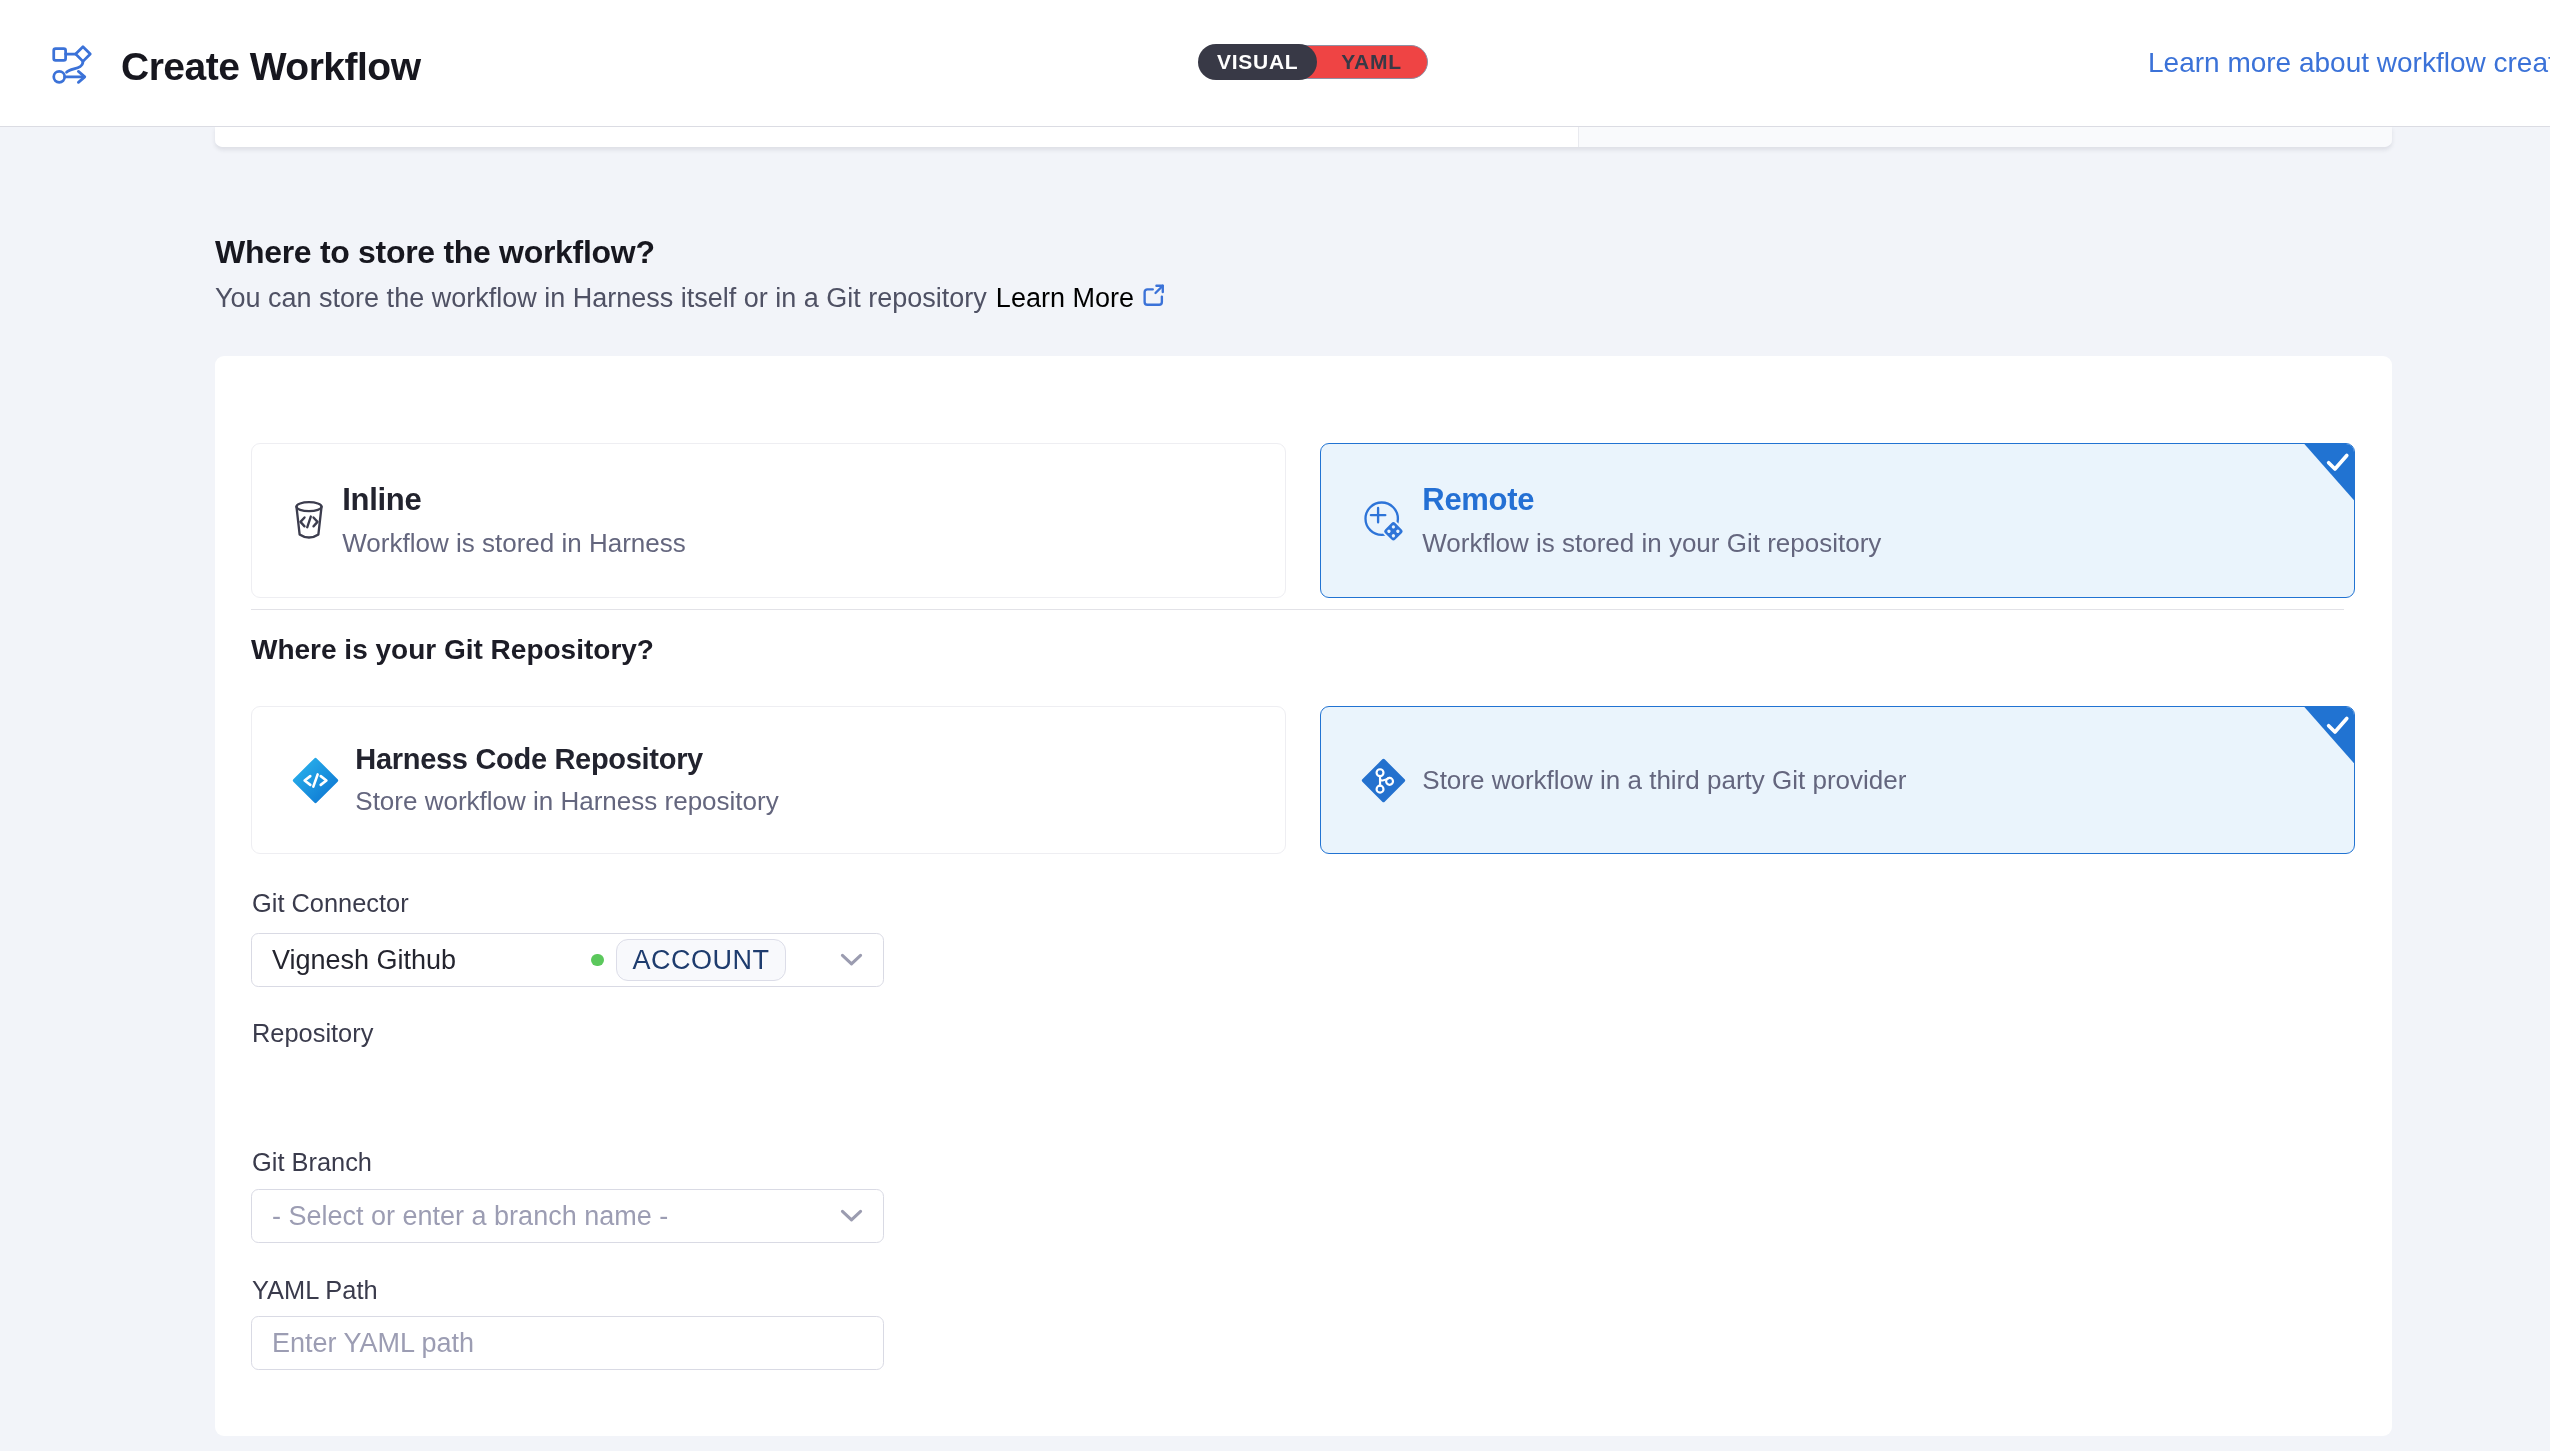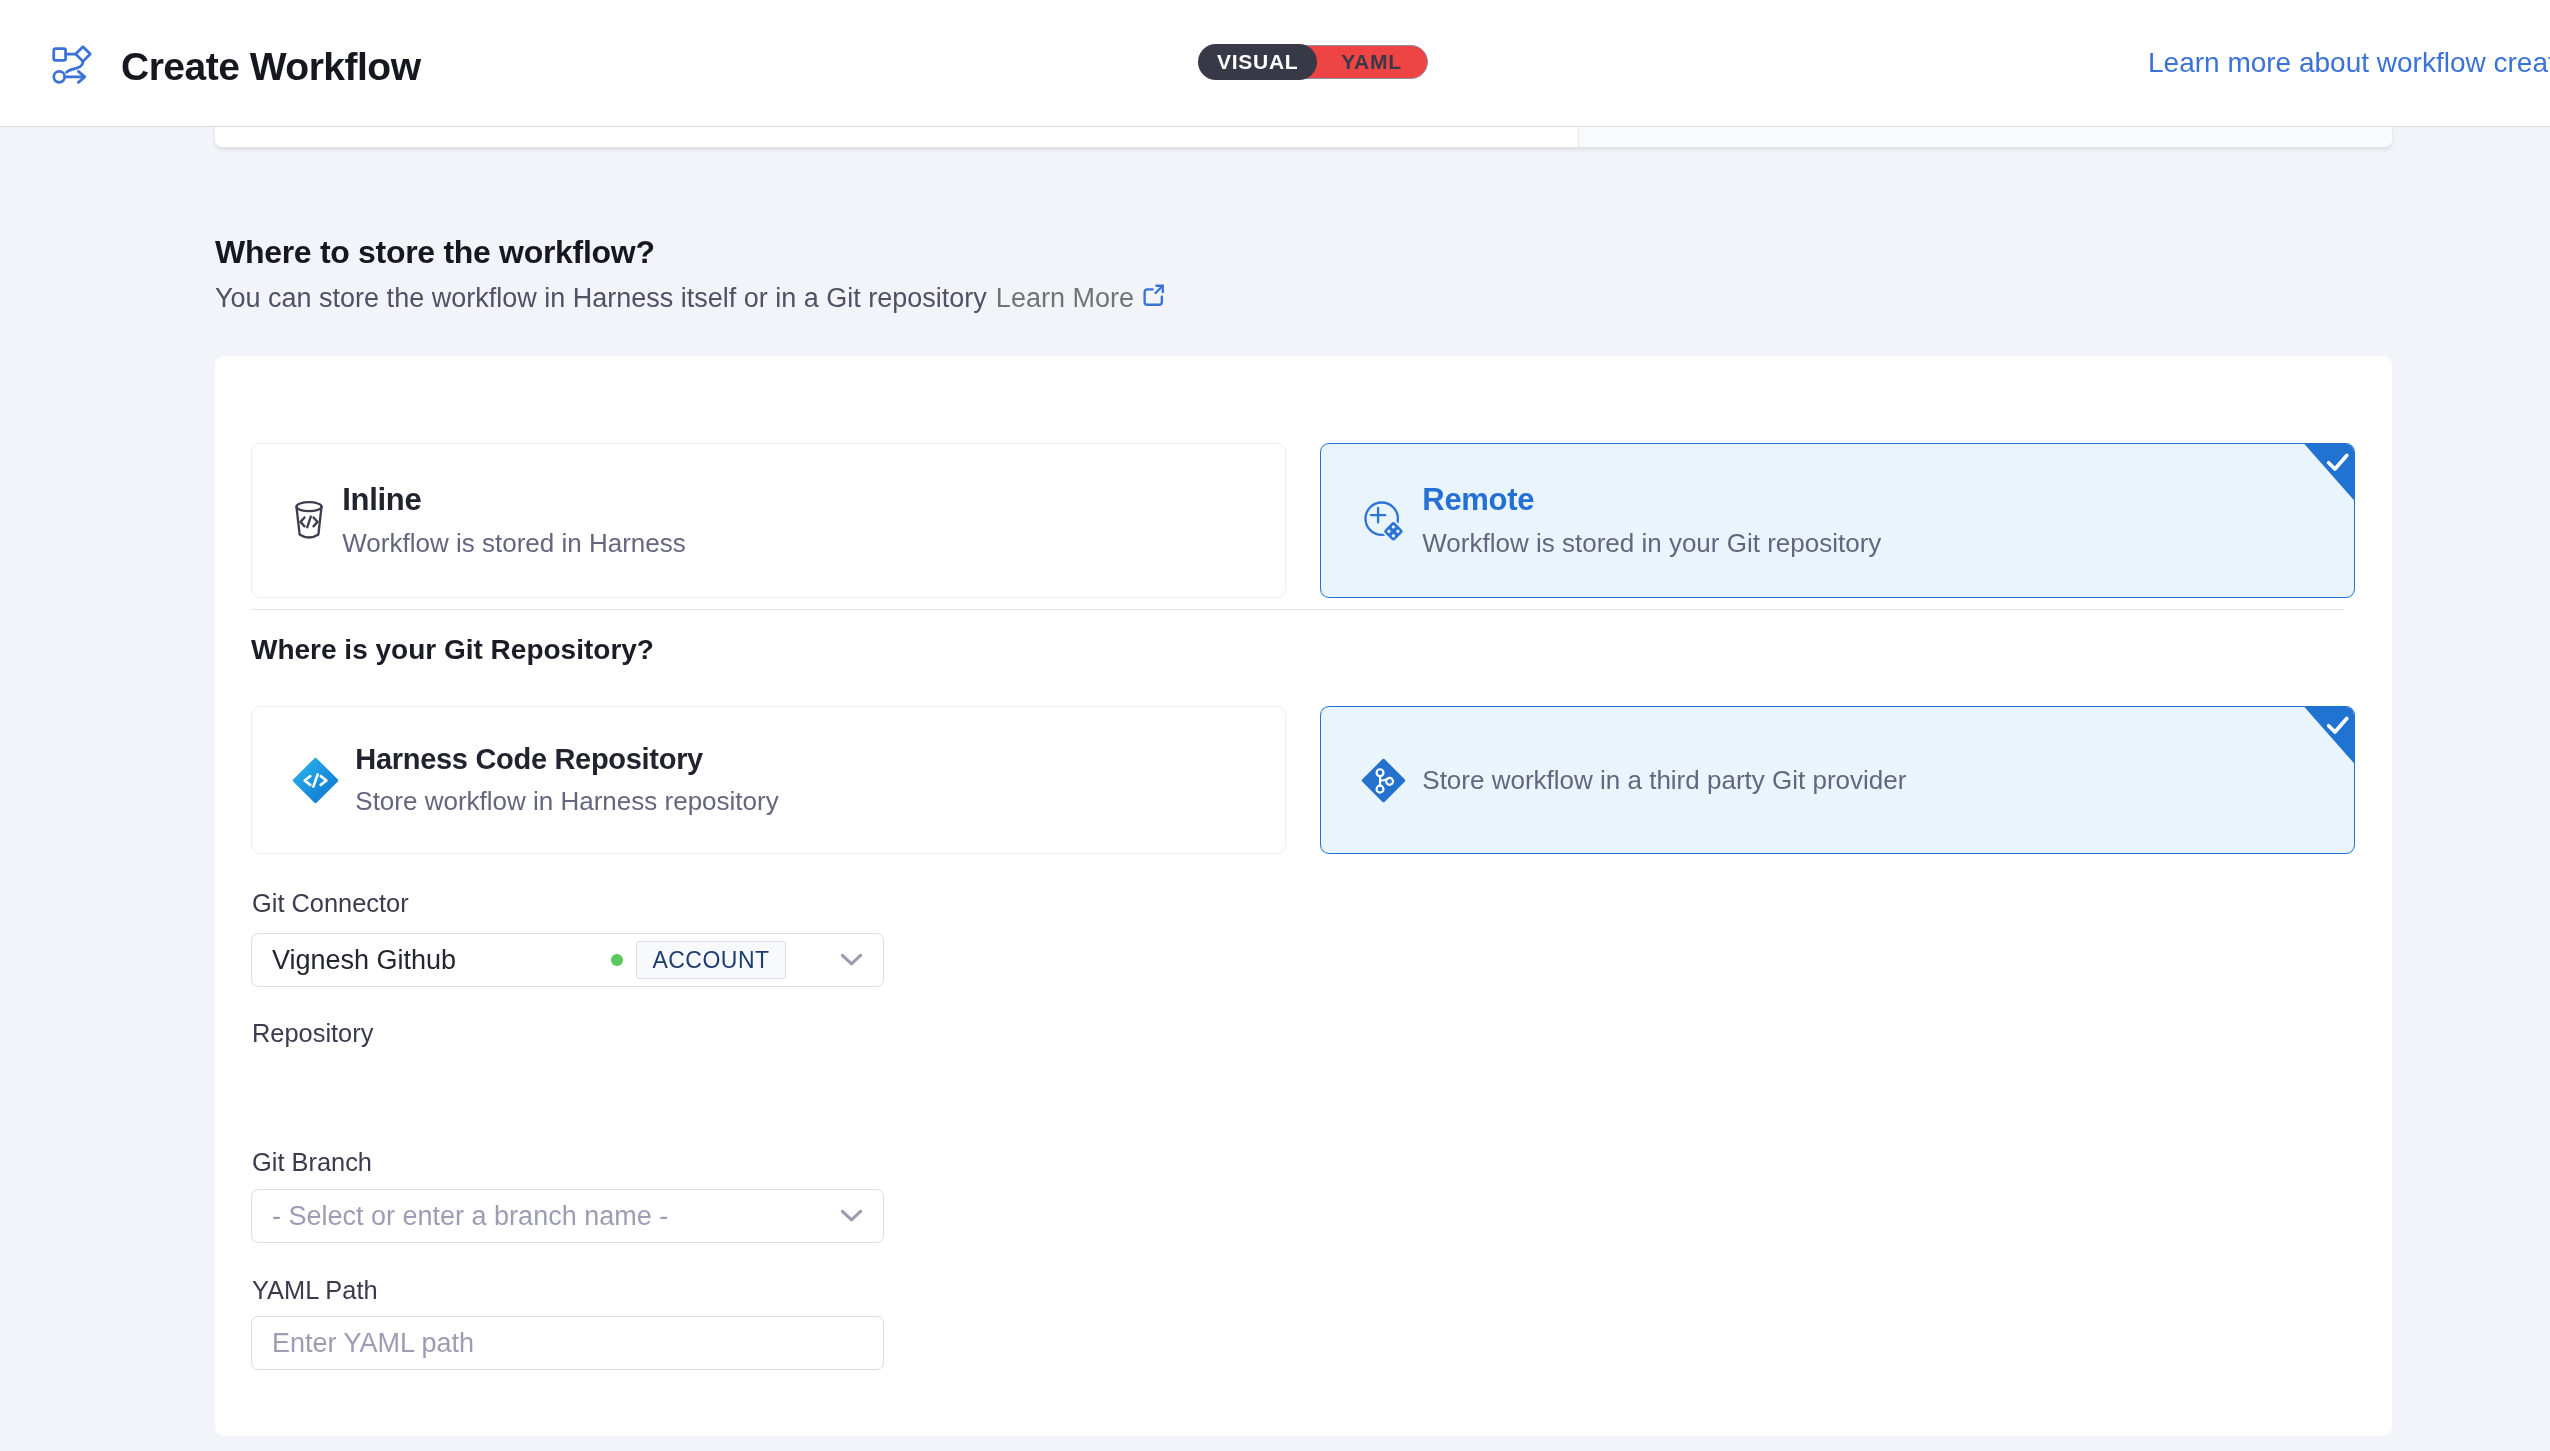--- a/index.html
+++ b/index.html
@@ -53,21 +53,21 @@
 
   
   .store-heading {
     position:absolute; left:215px; top:234px;
     font-size:32px; font-weight:700; color:#17171F; letter-spacing:-0.3px;
   }
   .store-desc {
     position:absolute; left:215px; top:283px;
     font-size:27px; color:#4F5164; display:flex; align-items:center; gap:9px;
   }
-  .inline-link { color:#737373; cursor:pointer; display:inline-flex; align-items:center; gap:7.3px; }
+  .inline-link { color:#000000; cursor:pointer; display:inline-flex; align-items:center; gap:7.3px; }
 
   
   .panel {
     position:absolute; left:215px; top:356px; width:2177px; height:1080px;
     background:#FFFFFF; border-radius:9px;
   }
 
   .cards-row { position:absolute; left:36px; width:2104px; display:grid; grid-template-columns:1fr 1fr; gap:34px; }
   .row1 { top:39px; }
   .row2 { top:350px; }
@@ -117,22 +117,22 @@
     display:flex; align-items:center; padding:0 20px; cursor:pointer;
   }
   .fld-connector { top:577px; }
   .fld-repository { top:706px; }
   .fld-branch { top:833px; }
   .fld-yaml { top:960px; }
 
   .field-value { flex:1; font-size:27px; color:#24252F; }
   .status-dot { width:12.7px; height:12.7px; border-radius:50%; background:#5BC85C; margin-right:12.7px; flex:0 0 auto; }
   .scope-badge {
-    border:1.8px solid #DCDDE8; background:#F8F9FC; border-radius:3px;
-    padding:4.5px 15.4px; font-size:23px; color:#1E3C6E; letter-spacing:0.5px;
+    border:1.8px solid #DCDDE8; background:#F8F9FC; border-radius:12px;
+    padding:4.5px 15.4px; font-size:27px; color:#1E3C6E; letter-spacing:0.5px;
     margin-right:54px; flex:0 0 auto;
   }
   .chev { flex:0 0 auto; display:flex; align-items:center; }
 
   .field input {
     flex:1; border:none; outline:none; background:transparent;
     font-family:"Liberation Sans", sans-serif; font-size:27px; color:#24252F;
     width:100%; padding-right:14.5px;
   }
   .field input::placeholder { color:#9C9DB3; opacity:1; }

